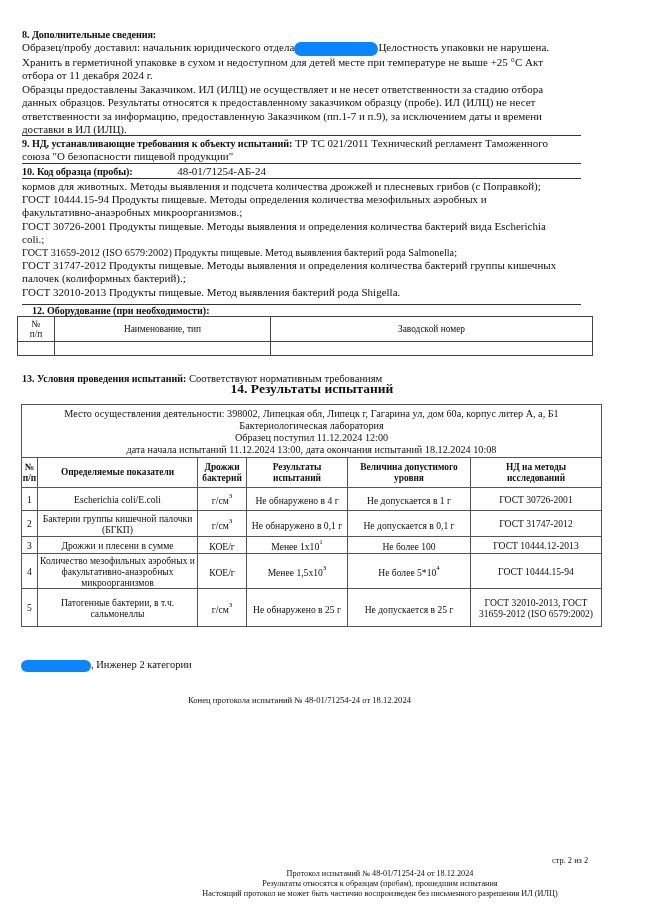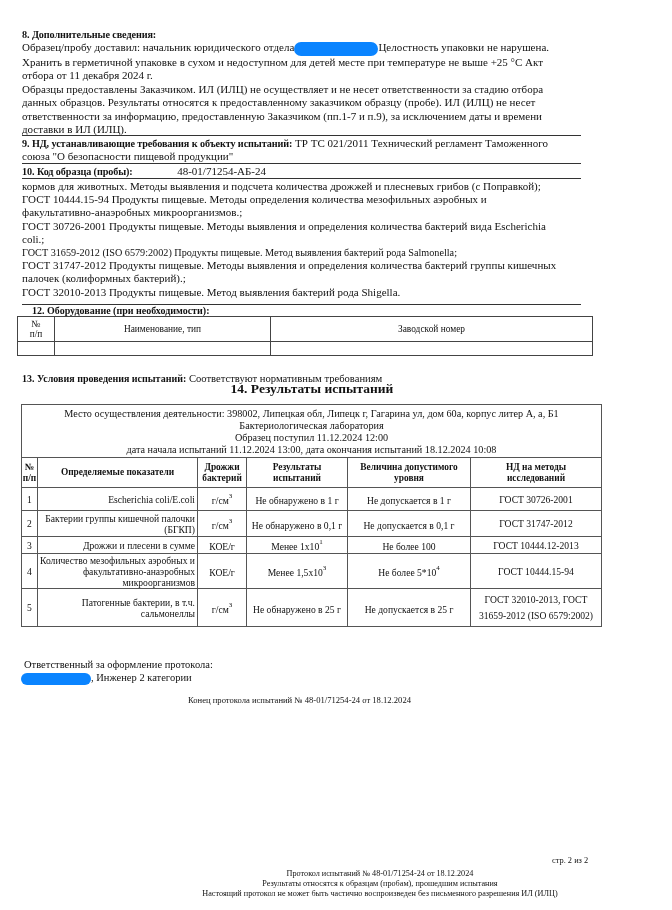--- a/index.html
+++ b/index.html
@@ -14,21 +14,21 @@
   .redact { display: inline-block; background: #0a84ff; border-radius: 9px; vertical-align: middle; }
 
   table { border-collapse: collapse; }
   .equip { position: absolute; left: 17px; top: 316px; width: 576px; font-size: 9.4px; }
   .equip td { border: 1px solid #444; text-align: center; padding: 0; }
 
   .res { position: absolute; left: 21px; top: 404px; width: 581px; font-size: 9.6px; }
   .res td { border: 1px solid #555; padding: 0 2px; vertical-align: middle; }
   .res .hdr td { font-weight: bold; text-align: center; font-size: 9.4px; line-height: 11px; }
   .res .c { text-align: center; }
-  .res .l { text-align: right; }
+  .res .l { text-align: center; }
   .res .info td { text-align: center; font-size: 10.2px; line-height: 12px; padding: 2px 0 0 0; }
   sup { font-size: 7px; vertical-align: 6px; }
 </style>
 </head>
 <body>
 
 <div class="sec" style="top:28px;">
   <div><b>8. Дополнительные сведения:</b></div>
   <div style="white-space:nowrap;">
     <span>Образец/пробу доставил: начальник юридического отдела</span><span class="redact" style="width:84px;height:14px;"></span><span>Целостность упаковки не нарушена.</span>
@@ -121,21 +121,21 @@
         </td>
     <td>
           <div>НД на методы</div>
           <div>исследований</div>
         </td>
   </tr>
   <tr style="height:23px;">
     <td class="c">1</td>
     <td class="l">Escherichia coli/E.coli</td>
     <td class="c"><span>г/см</span><sup>3</sup></td>
-    <td class="c"><span>Не обнаружено в 1 г</span><sup></sup></td>
+    <td class="c"><span>Не обнаружено в 4 г</span><sup></sup></td>
     <td class="c"><span>Не допускается в 1 г</span><sup></sup></td>
     <td class="c">ГОСТ 30726-2001</td>
   </tr>
   <tr style="height:26px;">
     <td class="c">2</td>
     <td class="l" style="line-height:11px;">Бактерии группы кишечной палочки (БГКП)</td>
     <td class="c"><span>г/см</span><sup>3</sup></td>
     <td class="c"><span>Не обнаружено в 0,1 г</span><sup></sup></td>
     <td class="c"><span>Не допускается в 0,1 г</span><sup></sup></td>
     <td class="c">ГОСТ 31747-2012</td>
@@ -155,27 +155,26 @@
     <td class="c"><span>Менее 1,5x10</span><sup>3</sup></td>
     <td class="c"><span>Не более 5*10</span><sup>4</sup></td>
     <td class="c">ГОСТ 10444.15-94</td>
   </tr>
   <tr style="height:38px;">
     <td class="c">5</td>
     <td class="l" style="line-height:11px;">Патогенные бактерии, в т.ч. сальмонеллы</td>
     <td class="c"><span>г/см</span><sup>3</sup></td>
     <td class="c"><span>Не обнаружено в 25 г</span><sup></sup></td>
     <td class="c"><span>Не допускается в 25 г</span><sup></sup></td>
-    <td class="c" style="line-height:16px;">ГОСТ 32010-2013, ГОСТ 31659-2012 (ISO 6579:2002)</td>
+    <td class="c" style="line-height:11px;">ГОСТ 32010-2013, ГОСТ 31659-2012 (ISO 6579:2002)</td>
   </tr>
 </tbody>
   </table>
 
 <div class="abs" style="left:24px; top:658px; font-size:10.5px; line-height:13px;">
-  <div>Ответственный за оформление протокола:</div>
   <div style="white-space:nowrap;"><span class="redact" style="width:70px;height:12px;margin-left:-3px;"></span><span>, Инженер 2 категории</span></div>
 </div>
 
 <div class="abs" style="left:188px; top:695px; font-size:8.6px;">Конец протокола испытаний № 48-01/71254-24 от 18.12.2024</div>
 
 <div class="abs" style="left:552px; top:856px; font-size:8.4px;">стр. 2 из 2</div>
 <div class="abs" style="left:0; width:760px; top:869px; text-align:center; font-size:8.2px; line-height:9.8px;">
   <div>Протокол испытаний № 48-01/71254-24 от 18.12.2024</div>
   <div>Результаты относятся к образцам (пробам), прошедшим испытания</div>
   <div>Настоящий протокол не может быть частично воспроизведен без письменного разрешения ИЛ (ИЛЦ)</div>

